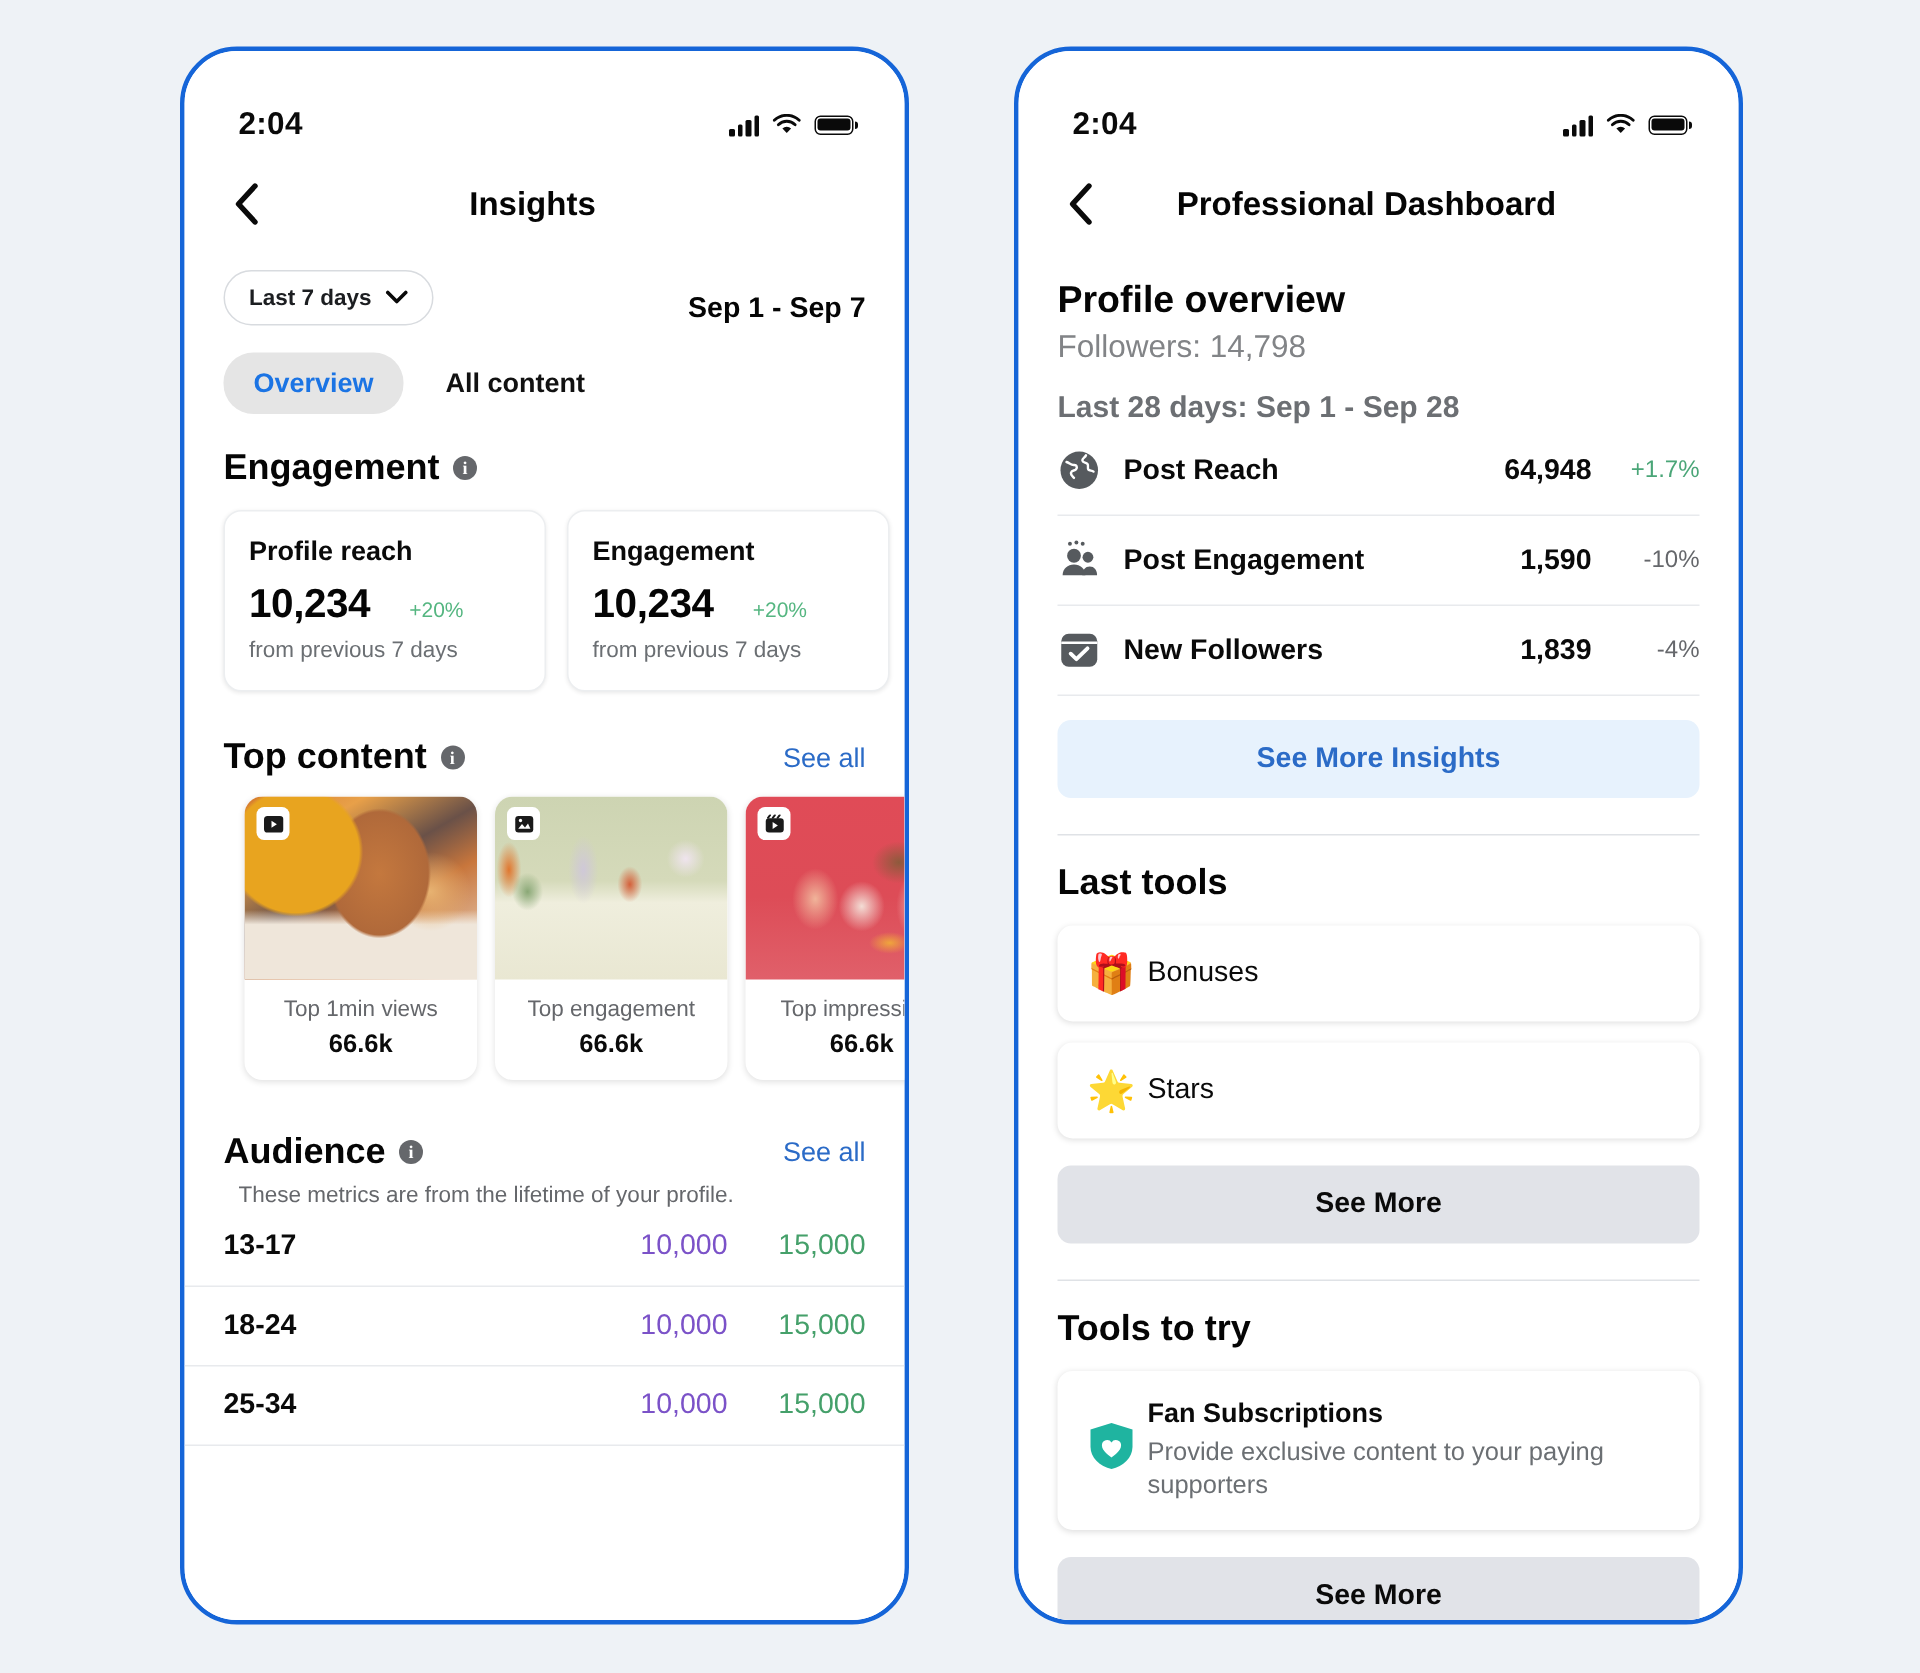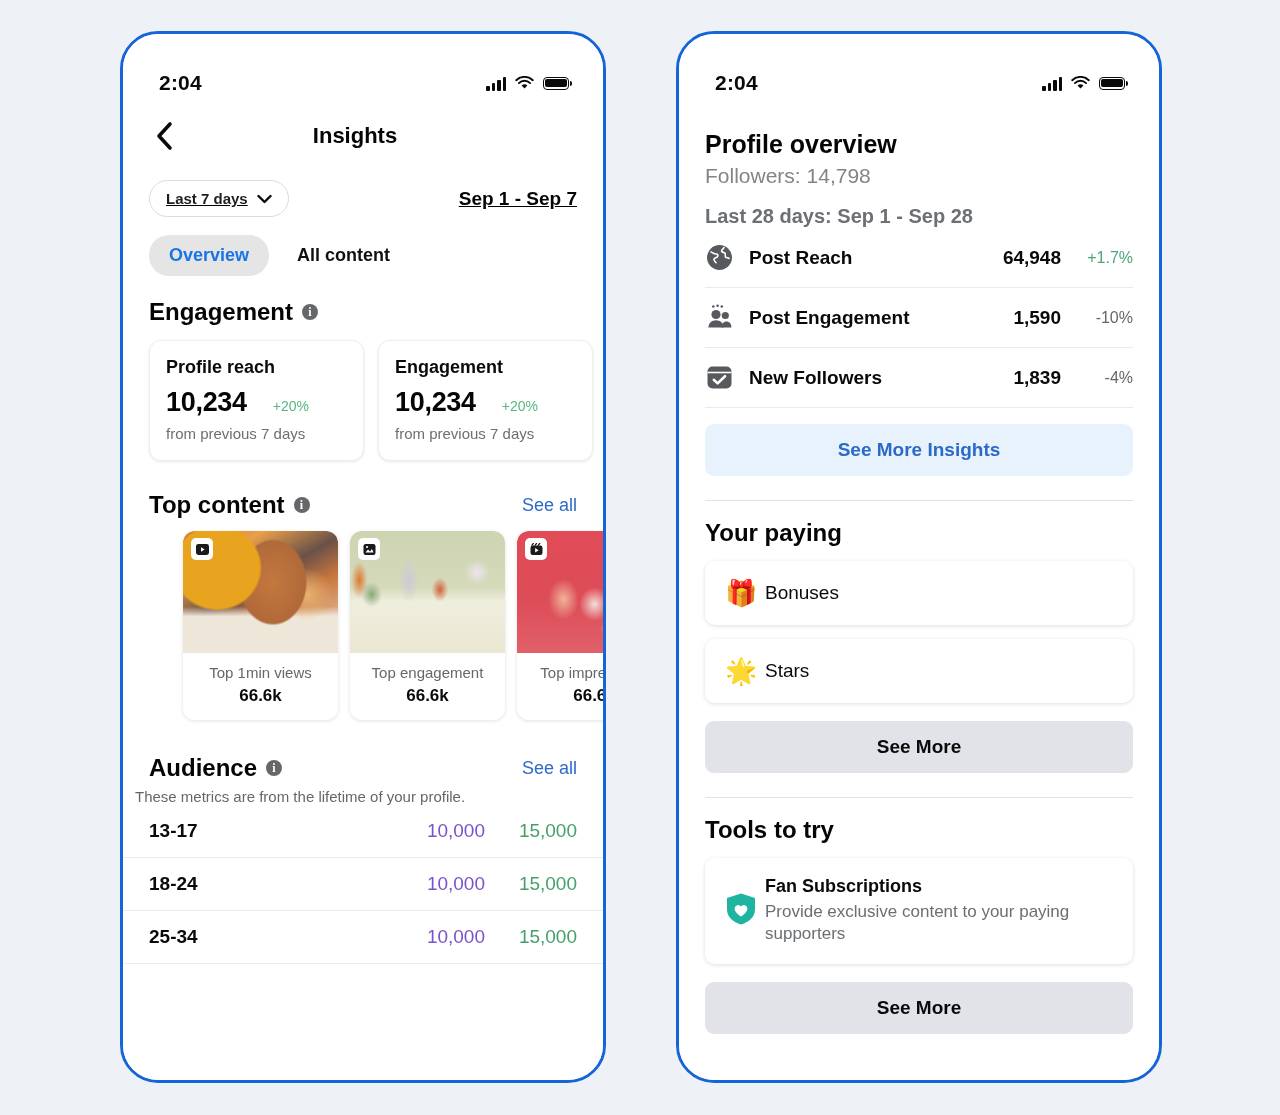--- a/index.html
+++ b/index.html
@@ -40,21 +40,21 @@
   .batt::after { content:""; position:absolute; right:-4px; top:3.5px; width:2.4px; height:5px;
                  background:#0a0a0a; border-radius:0 2px 2px 0; }
   .batt i { position:absolute; left:1.4px; top:1.4px; bottom:1.4px; right:1.4px; background:#0a0a0a; border-radius:2px; }
 
   
   .navbar { display:flex; align-items:center; height:56px; padding:0 26px; position:relative; }
   .back-chevron { width:30px; height:30px; display:flex; align-items:center; justify-content:center; cursor:pointer; }
   .nav-title { position:absolute; left:0; right:16px; text-align:center; font-size:22px; font-weight:700; color:#050505; pointer-events:none; }
 
   
-  .range-row { display:flex; align-items:center; justify-content:space-between; padding:16px 26px 0 26px;text-decoration:underline; }
+  .range-row { display:flex; align-items:flex-end; justify-content:space-between; padding:16px 26px 0 26px; }
   .range-pill {
     display:flex; align-items:center; gap:9px;
     border:1px solid #d8dbdf; border-radius:22px; padding:9px 16px;
     font-size:15px; font-weight:700; color:#1c1e21; background:#fff; cursor:pointer;
   }
   .range-dates { font-size:19px; font-weight:700; color:#050505; }
 
   .tabs { display:flex; align-items:center; gap:8px; padding:18px 26px 0 26px; }
   .tab { padding:10px 20px; border-radius:20px; font-size:18px; font-weight:700; cursor:pointer; }
   .tab.active { background:#e5e5e5; color:#1b74e4; }
@@ -74,30 +74,30 @@
     flex:0 0 215px; background:#fff; border:1px solid #eceef0; border-radius:12px;
     padding:16px 16px 18px 16px;
     box-shadow:0 1px 3px rgba(0,0,0,.09);
   }
   .perf-label { font-size:18px; font-weight:700; color:#0a0a0a; margin-bottom:9px; }
   .perf-value-row { display:flex; align-items:baseline; gap:26px; margin-bottom:7px;text-align:right; }
   .perf-value { font-size:27px; font-weight:700; color:#050505; letter-spacing:-.3px; }
   .perf-delta { font-size:14px; font-weight:400; color:#55b681; }
   .perf-sub { font-size:15px; color:#6b6f73; }
 
-  .thumbs { display:flex; gap:12px; padding:12px 0 0 12px;margin-left:48px; }
+  .thumbs { display:flex; gap:12px; padding:12px 0 0 40px; }
   .thumb-card { flex:0 0 155px; background:#fff; border-radius:12px; box-shadow:0 1px 4px rgba(0,0,0,.12); overflow:hidden; cursor:pointer; }
   .thumb-img { height:122px; position:relative; border-radius:10px 10px 0 0; overflow:hidden; }
   .thumb-badge { position:absolute; top:7px; left:8px; width:22px; height:22px; background:#fff; border-radius:5px;
                  display:flex; align-items:center; justify-content:center; }
   .thumb-meta { padding:11px 6px 14px; text-align:center; }
   .thumb-label { font-size:15px; color:#65676b; margin-bottom:5px; white-space:nowrap; }
   .thumb-value { font-size:17px; font-weight:700; color:#0a0a0a; }
 
-  .aud-note { font-size:15px; color:#65676b; padding:6px 26px 0 12px; }
+  .aud-note { font-size:15px; color:#65676b; padding:6px 26px 0 36px; }
   .aud-row { display:flex; align-items:center; padding:15px 26px; border-bottom:1px solid #e8eaed; }
   .aud-age { font-size:19px; font-weight:700; color:#0a0a0a; flex:1; }
   .aud-v1 { font-size:19px; color:#7b52c8; width:110px; text-align:right; }
   .aud-v2 { font-size:19px; color:#45a06a; width:92px; text-align:right; }
 
   
   .r-pad { padding:0 26px; }
   .r-title { font-size:25px; font-weight:700; color:#050505; margin-top:22px; }
   .r-followers { font-size:21px; color:#828487; margin-top:5px; }
   .r-period { font-size:20px; font-weight:700; color:#6c6f73; margin-top:17px; }
@@ -341,20 +341,28 @@
                 <path d="M3.9 7.1a8 8 0 0 1 11.2 0" stroke="#0a0a0a" stroke-width="1.9" fill="none" stroke-linecap="round"></path>
                 <path d="M1.2 4.2a12 12 0 0 1 16.6 0" stroke="#0a0a0a" stroke-width="1.9" fill="none" stroke-linecap="round"></path>
               </svg>
           </span>
           <span class="batt">
               <i></i>
             </span>
         </div>
       </div>
 
+      <div class="navbar">
+        <div class="back-chevron">
+          <svg width="20" height="30" viewBox="0 0 20 30">
+              <path d="M16 3 5 15l11 12" stroke="#0a0a0a" stroke-width="3.6" fill="none" stroke-linecap="round" stroke-linejoin="round"></path>
+            </svg>
+        </div>
+        <div class="nav-title">Professional Dashboard</div>
+      </div>
 
       <div class="r-pad">
         <div class="r-title">Profile overview</div>
         <div class="r-followers">Followers: 14,798</div>
         <div class="r-period">Last 28 days: Sep 1 - Sep 28</div>
 
         <div>
           <div class="metric-row">
             <span class="metric-icon">
               <svg width="29" height="29" viewBox="0 0 29 29">
@@ -395,21 +403,21 @@
             <span class="metric-delta delta-down">-4%</span>
           </div>
         </div>
 
         <div class="btn-lightblue">See More Insights</div>
       </div>
 
       <div class="divider"></div>
 
       <div class="r-pad">
-        <div class="r-head">Your paying</div>
+        <div class="r-head">Last tools</div>
         <div class="tool-card">
           <span class="tool-emoji">🎁</span>
           <span class="tool-label">Bonuses</span>
         </div>
         <div class="tool-card">
           <span class="tool-emoji">🌟</span>
           <span class="tool-label">Stars</span>
         </div>
         <div class="btn-grey">See More</div>
       </div>

